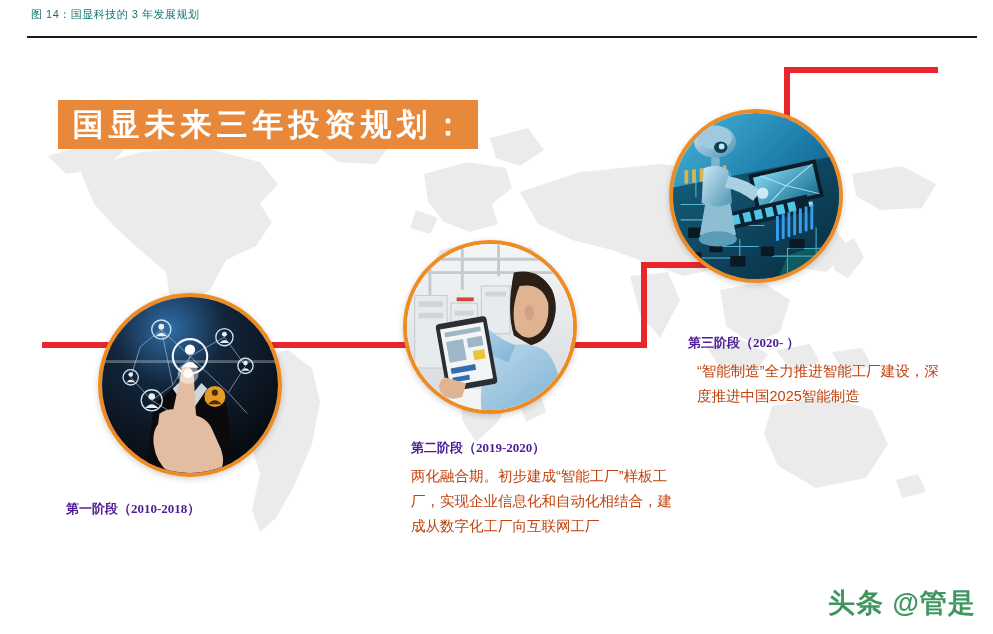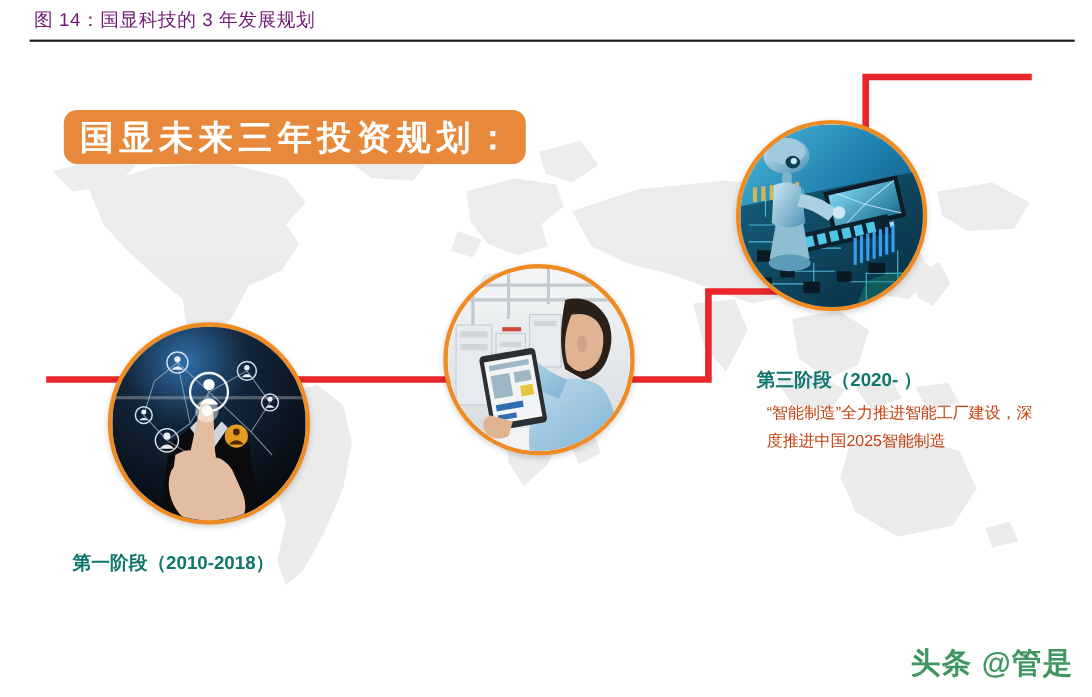--- a/index.html
+++ b/index.html
@@ -10,21 +10,21 @@
     font-family:"Liberation Sans","DejaVu Sans",sans-serif;
     overflow:hidden;
     position:relative;
   }
   
   #caption-bar{
     position:absolute;left:0;top:0;width:993px;height:40px;
   }
   #caption-text{
     position:absolute;left:31px;top:7px;
-    font-size:17px;color:#701a75;letter-spacing:.5px;
+    font-size:11px;color:#0f766e;letter-spacing:.5px;
     white-space:nowrap;
   }
   #caption-rule{
     position:absolute;left:27px;top:36px;width:950px;height:2px;
     background:#1a1a1a;
   }
   
   #figure{
     position:absolute;left:0;top:40px;width:993px;height:594px;
     background:#ffffff;overflow:hidden;
@@ -33,21 +33,21 @@
   #world-map{
     position:absolute;left:20px;top:60px;width:950px;height:480px;
     opacity:.5;
   }
   
   #connector{position:absolute;left:0;top:0;width:993px;height:594px;}
   
   #banner{
     position:absolute;left:58px;top:60px;width:420px;height:49px;
     background:#e8883a;
-    display:flex;align-items:center;justify-content:center;border-radius:12px;
+    display:flex;align-items:center;justify-content:center;
   }
   #banner-text{
     color:#ffffff;font-size:31px;font-weight:bold;
     font-family:"DejaVu Serif","Liberation Serif",serif;
     letter-spacing:5px;text-indent:5px;
     white-space:nowrap;
   }
   
   .photo-circle{
     position:absolute;border-radius:50%;
@@ -55,22 +55,22 @@
     box-sizing:border-box;overflow:hidden;
     box-shadow:0 2px 6px rgba(0,0,0,.18);
   }
   #circle-1{left:98px;top:253px;width:184px;height:184px;}
   #circle-2{left:403px;top:200px;width:174px;height:174px;}
   #circle-3{left:669px;top:69px;width:174px;height:174px;}
   .photo-circle svg{display:block;width:100%;height:100%;}
   
   .stage-block{position:absolute;}
   .stage-heading{
-    color:#0f766e;font-weight:bold;font-size:17px;
-    white-space:nowrap;margin-bottom:7px;
+    color:#4c1d95;font-weight:bold;font-size:13px;
+    white-space:nowrap;margin-bottom:7px;font-family:Liberation Serif, serif;
   }
   .stage-body{
     color:#c2410c;font-size:14.5px;line-height:25px;
   }
   #stage-1{left:66px;top:460px;width:300px;}
   #stage-2{left:411px;top:399px;width:265px;}
   #stage-3{left:683px;top:294px;width:268px;}
   #stage-3 .stage-body{text-align:left;}
   #stage-3 .stage-heading{padding-left:5px;}
   #stage-3 .stage-body{padding-left:14px;}
@@ -408,20 +408,24 @@
       </g>
 
       <path d="M120 150 q28 -14 54 -8 L174 174 L110 174 Z" fill="#1f9e7e" opacity=".35"></path>
     </svg>
   </div>
 
   <div id="stage-1" class="stage-block">
     <div class="stage-heading">第一阶段（2010-2018）</div>
   </div>
 
+  <div id="stage-2" class="stage-block">
+    <div class="stage-heading">第二阶段（2019-2020）</div>
+    <div class="stage-body">两化融合期。初步建成“智能工厂”样板工厂，实现企业信息化和自动化相结合，建成从数字化工厂向互联网工厂</div>
+  </div>
 
   <div id="stage-3" class="stage-block">
     <div class="stage-heading">第三阶段（2020- ）</div>
     <div class="stage-body">“智能制造”全力推进智能工厂建设，深度推进中国2025智能制造</div>
   </div>
 
   <div id="watermark">头条 @管是</div>
 
 </div>
 

